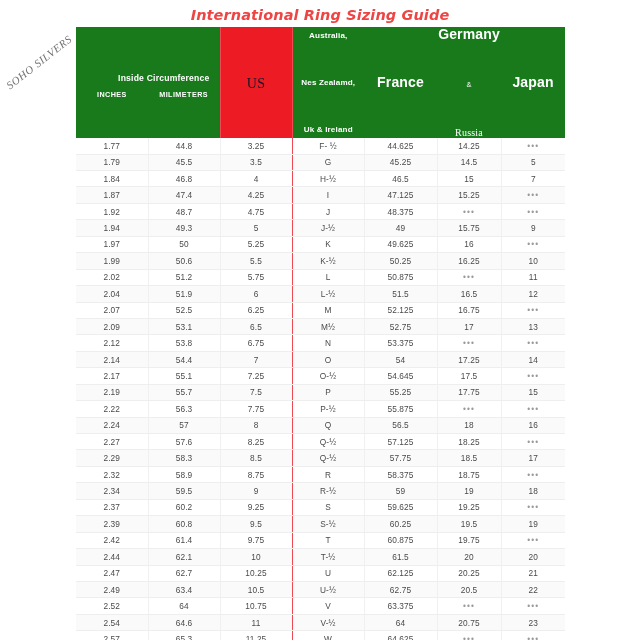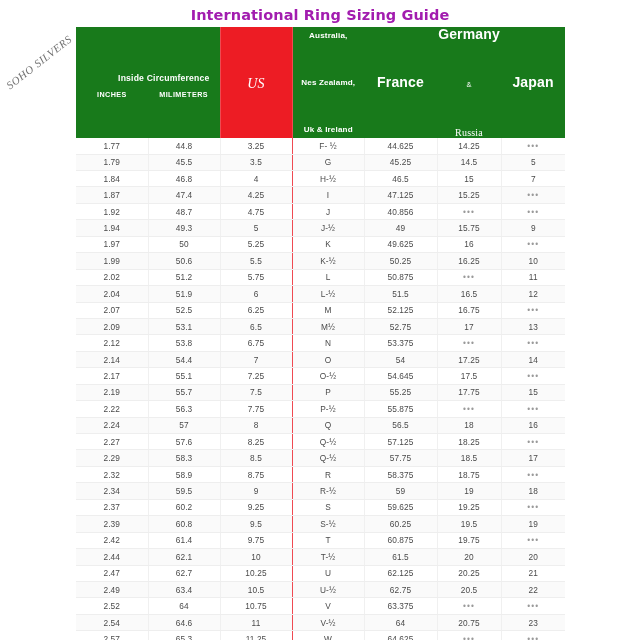--- a/index.html
+++ b/index.html
@@ -13,24 +13,25 @@
     background: #ffffff;
     font-family: "Liberation Sans", sans-serif;
     overflow: hidden;
     position: relative;
   }
 
   #page-title {
     text-align: center;
     font-size: 14.5px;
     font-weight: bold;
-    color: #a21caf;
+    color: #ef4444;
     letter-spacing: 0.1px;
     margin: 7px 0 6px 0;
     font-family: "DejaVu Sans", sans-serif;
+    font-style: italic;
   }
 
   
   #watermark {
     position: absolute;
     left: -4px;
     top: 56px;
     width: 86px;
     text-align: center;
     transform: rotate(-38deg);
@@ -76,24 +77,23 @@
     padding: 0;
     height: 40px;
     vertical-align: middle;
     font-weight: bold;
   }
   th.us-head {
     background: #ed1c24;
   }
   th.us-head .us-text {
     font-family: "Liberation Serif", serif;
-    font-style: italic;
     font-size: 14px;
     font-weight: normal;
-    color: #ffffff;
+    color: #0f172a;
     letter-spacing: 0.3px;
   }
 
   .head-stack {
     display: flex;
     flex-direction: column;
     align-items: center;
     justify-content: center;
     line-height: 1.12;
     gap: 38px;
@@ -257,21 +257,21 @@
           <td>I</td>
           <td>47.125</td>
           <td>15.25</td>
           <td><span class="dots">•••</span></td>
         </tr>
         <tr>
           <td>1.92</td>
           <td>48.7</td>
           <td class="us-col">4.75</td>
           <td>J</td>
-          <td>40.856</td>
+          <td>48.375</td>
           <td><span class="dots">•••</span></td>
           <td><span class="dots">•••</span></td>
         </tr>
         <tr>
           <td>1.94</td>
           <td>49.3</td>
           <td class="us-col">5</td>
           <td>J-½</td>
           <td>49</td>
           <td>15.75</td>

